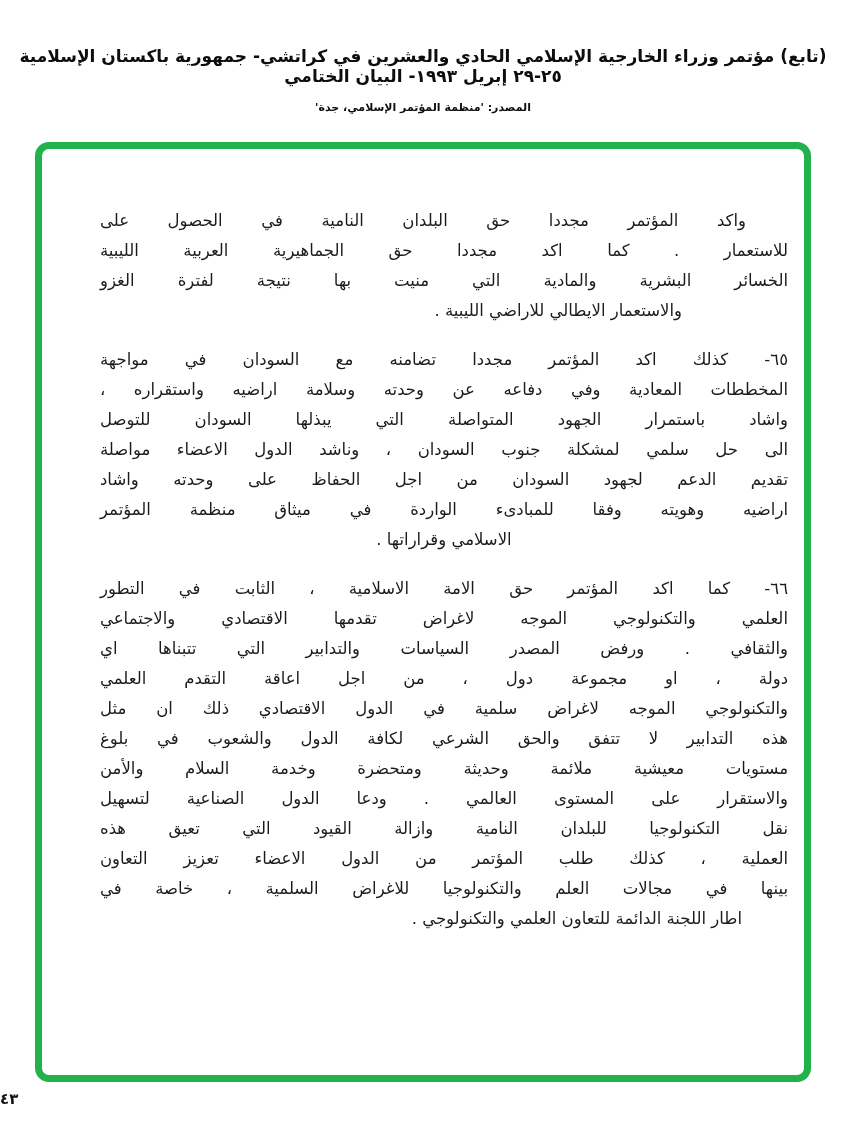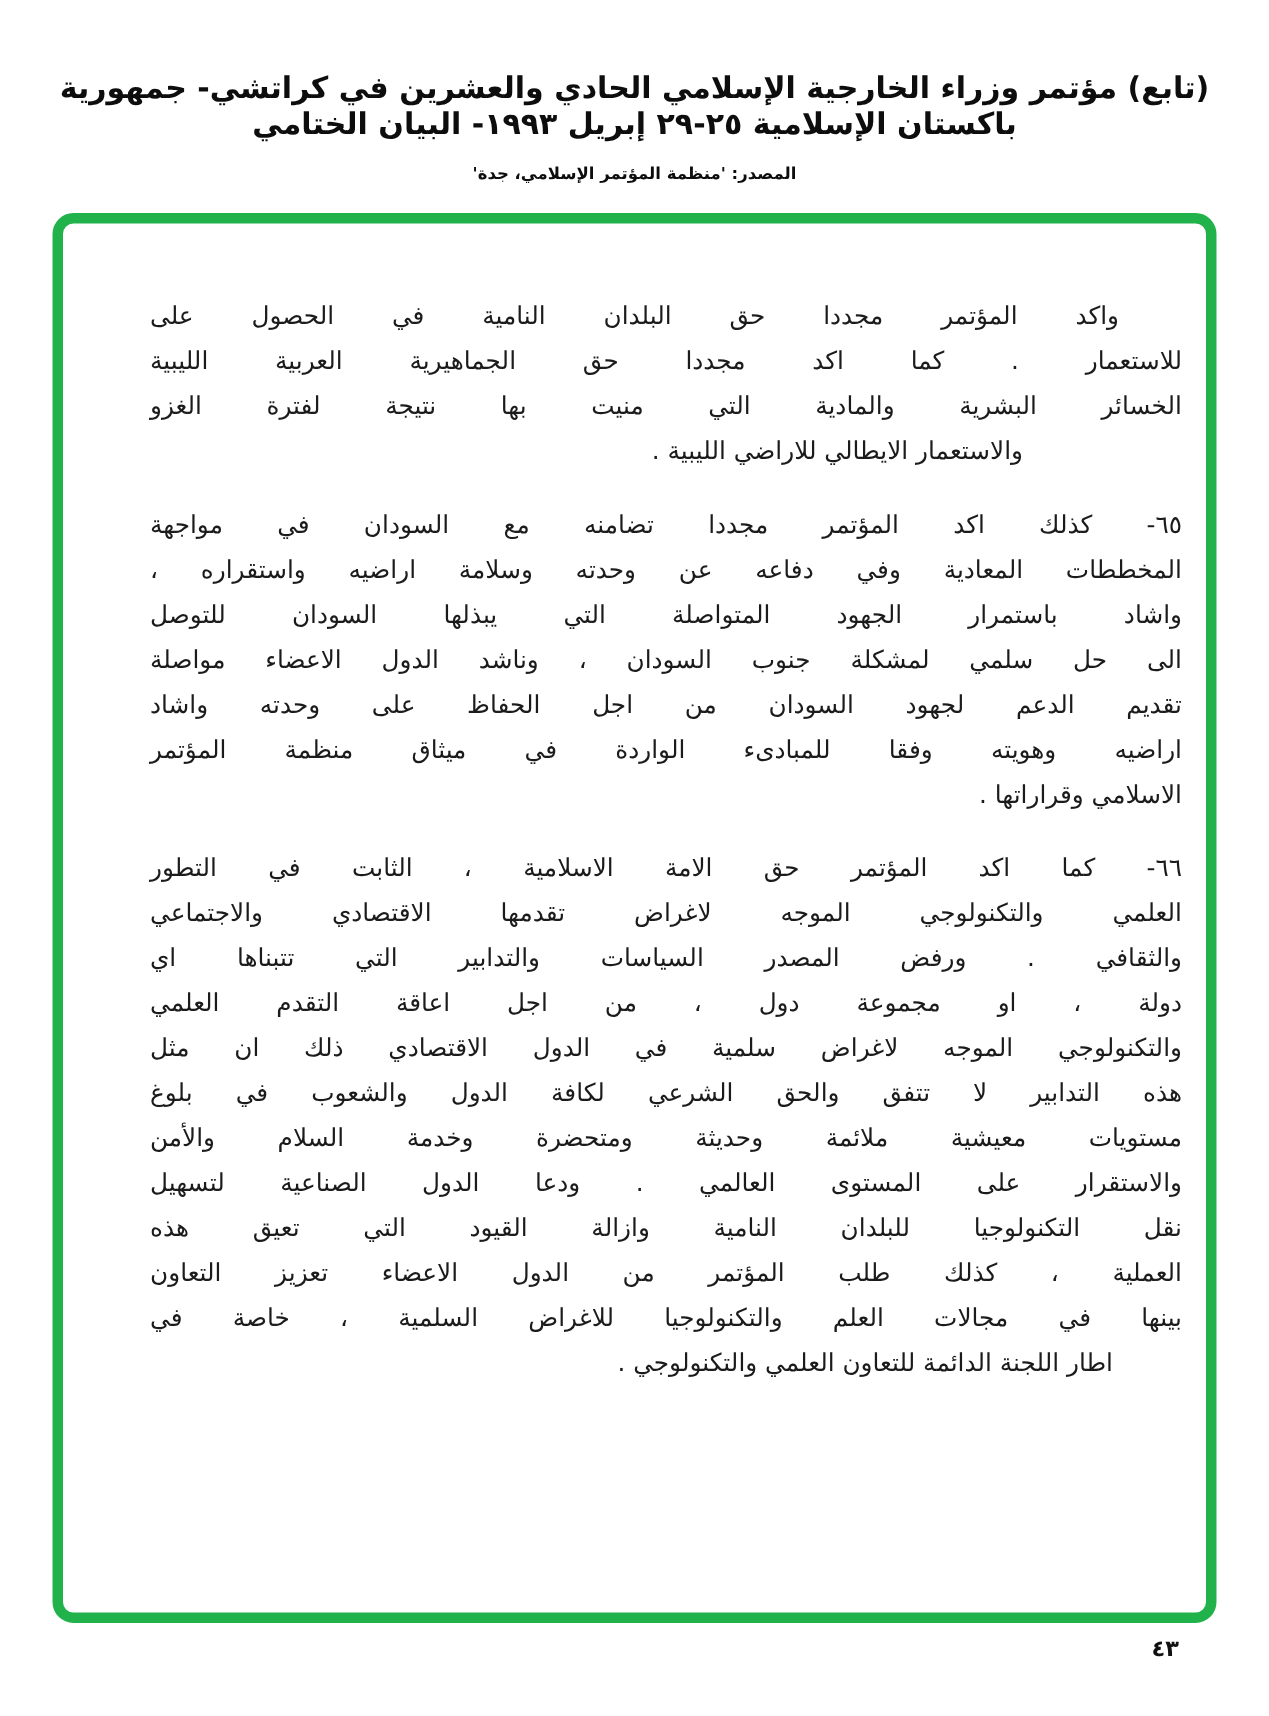--- a/index.html
+++ b/index.html
@@ -7,45 +7,45 @@
     width:846px; height:1144px;
     background:#ffffff;
     font-family:"DejaVu Sans", sans-serif;
     position:relative;
     overflow:hidden;
   }
   .header {
     position:absolute; top:46px; left:10px; right:10px;
     text-align:center; direction:rtl; color:#0d0d0d;
   }
-  .header .h1 { font-size:20px; font-weight:bold; letter-spacing:0; }
+  .header .h1 { font-size:17px; font-weight:bold; letter-spacing:0; }
   .header .h2 { font-size:11px; font-weight:bold; margin-top:15px; }
   .frame {
     position:absolute; left:35px; top:142px;
     width:762px; height:926px;
     border:7px solid #22b24c;
     border-radius:14px;
     background:transparent;
   }
   .doc {
-    position:absolute; top:196px; left:100px; right:58px;
+    position:absolute; top:206px; left:100px; right:58px;
     direction:rtl;
     font-size:16.5px;
     line-height:30px;
     color:#1b1b1b;
     text-rendering:optimizeLegibility;
   }
   .para { margin:0 0 19px 0; }
   .line { white-space:nowrap; }
   .line.j { white-space:normal; text-align:justify; text-align-last:justify; }
-  .line.l { text-align:right; }
+  .line.l { text-align:center; }
   .line.c { white-space:normal; }
   .pagenum {
     position:absolute; top:1090px; left:0; right:60px;
-    text-align:right; direction:rtl;
+    text-align:left; direction:rtl;
     font-size:15px; font-weight:bold; color:#111;
   }
 </style>
 </head>
 <body>
 
 <div class="header">
   <div class="h1">(تابع) مؤتمر وزراء الخارجية الإسلامي الحادي والعشرين في كراتشي- جمهورية باكستان الإسلامية ٢٥-٢٩ إبريل ١٩٩٣- البيان الختامي</div>
   <div class="h2">المصدر: 'منظمة المؤتمر الإسلامي، جدة'</div>
 </div>

